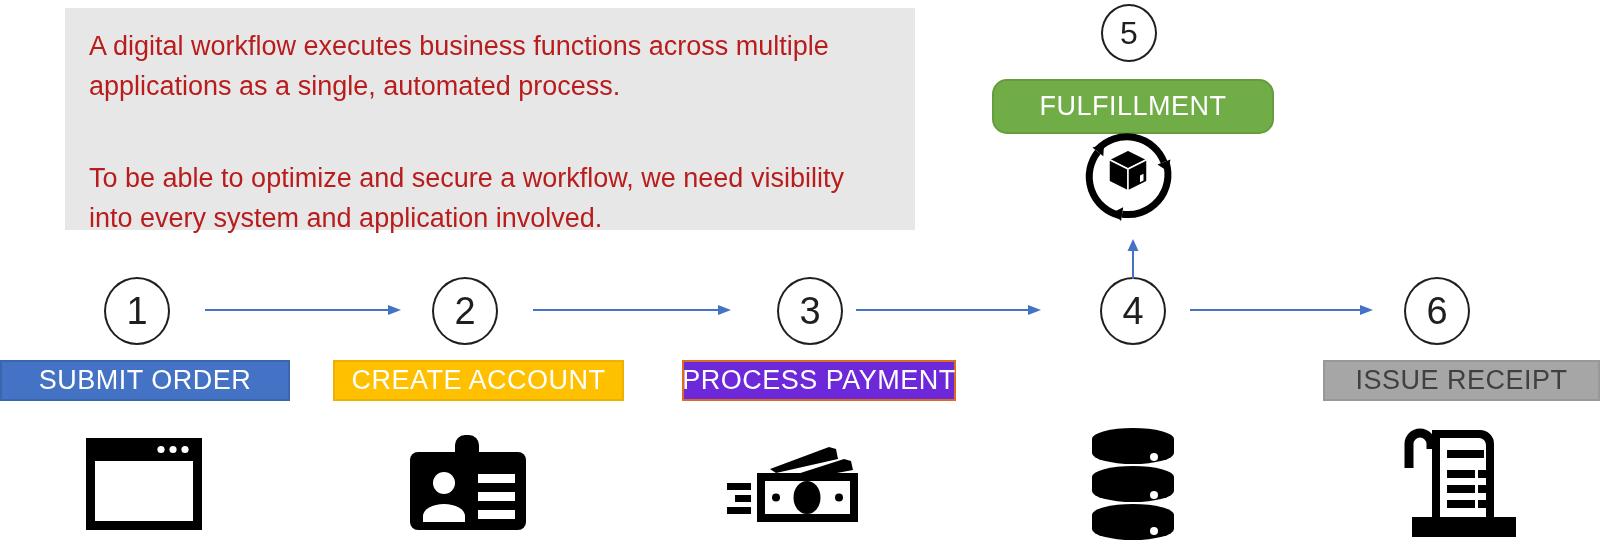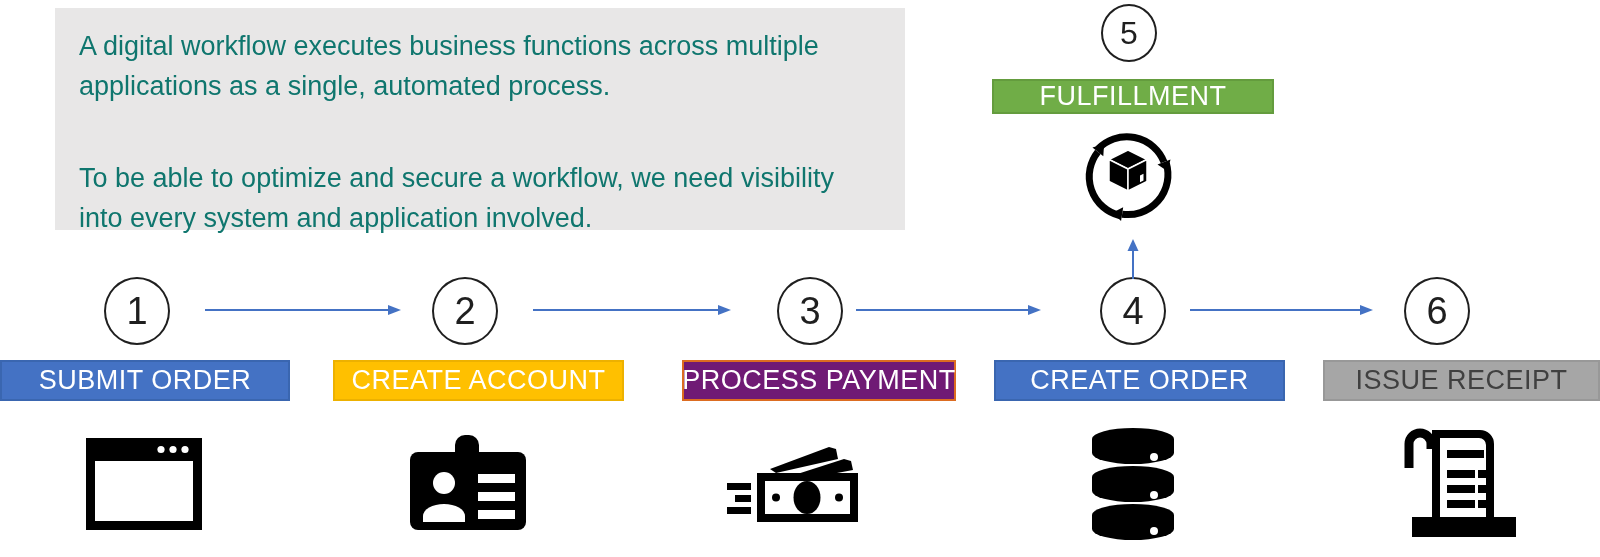--- a/index.html
+++ b/index.html
@@ -1,40 +1,40 @@
 <!DOCTYPE html>
 <html><head>
 <meta charset="utf-8">
 <style>
   html,body{margin:0;padding:0;background:#fff;}
   .canvas{
     position:relative;width:1600px;height:557px;background:#ffffff;
     font-family:"Liberation Sans", sans-serif;overflow:hidden;
   }
   .info-panel{
-    position:absolute;left:55px;top:8px;width:850px;height:222px;
+    position:absolute;left:65px;top:8px;width:850px;height:222px;
     box-sizing:border-box;padding:18px 24px;
-    font-size:27px;line-height:40px;color:#0f766e;
+    font-size:27px;line-height:40px;color:#b91c1c;
   }
   .info-panel p{margin:0;}
   .info-panel p + p{margin-top:52px;}
   .num-circle{
     position:absolute;box-sizing:border-box;background:#fff;
     border:2.5px solid #1f1f1f;border-radius:50%;
     display:flex;align-items:center;justify-content:center;
     font-size:38px;font-weight:400;
   }
   .num-circle.small{font-size:32px;}
   .step-bar{
     position:absolute;top:360px;height:41px;box-sizing:border-box;
     border:2px solid transparent;
     display:flex;align-items:center;justify-content:center;
     font-size:27px;letter-spacing:0.5px;white-space:nowrap;
   }
-  .fulfillment-bar{top:79px;height:35px;}
+  .fulfillment-bar{top:79px;height:55px;border-radius:15px;}
   .arrow{position:absolute;}
   .icon{position:absolute;line-height:0;}
   svg{display:block;overflow:visible;}
 </style>
 </head>
 <body>
 
 <div class="canvas">
 
   <div class="info-panel" style="background-color: rgb(232, 231, 231);">
@@ -91,25 +91,22 @@
         <polygon points="8,0 2.5,12 13.5,12" fill="currentColor"></polygon>
       </svg>
   </div>
 
   <div class="step-bar" style="left: 333px; width: 291px; background-color: rgb(255, 192, 0); border-color: rgb(237, 177, 0); color: rgb(255, 255, 255);">
     <span>CREATE ACCOUNT</span>
   </div>
   <div class="step-bar" style="left: 0px; width: 290px; background-color: rgb(68, 114, 196); border-color: rgb(58, 102, 176); color: rgb(255, 255, 255);">
     <span>SUBMIT ORDER</span>
   </div>
-  <div class="step-bar" style="left: 682px; width: 274px; background-color: #701a75; border-color: rgb(220, 108, 33); color: rgb(255, 255, 255);">
+  <div class="step-bar" style="left: 682px; width: 274px; background-color: #6d28d9; border-color: rgb(220, 108, 33); color: rgb(255, 255, 255);">
     <span>PROCESS PAYMENT</span>
-  </div>
-  <div class="step-bar" style="left: 994px; width: 291px; background-color: rgb(68, 114, 196); border-color: rgb(58, 102, 176); color: rgb(255, 255, 255);">
-    <span>CREATE ORDER</span>
   </div>
   <div class="step-bar fulfillment-bar" style="left: 992px; width: 282px; background-color: rgb(112, 173, 71); border-color: rgb(100, 156, 62); color: rgb(255, 255, 255);">
     <span>FULFILLMENT</span>
   </div>
   <div class="step-bar" style="left: 1323px; width: 277px; background-color: rgb(166, 166, 166); border-color: rgb(152, 152, 152); color: #404040;">
     <span>ISSUE RECEIPT</span>
   </div>
 
   <div class="icon" style="left: 86px; top: 438px; color: rgb(0, 0, 0);">
     <svg width="116" height="92" viewBox="0 0 116 92">

